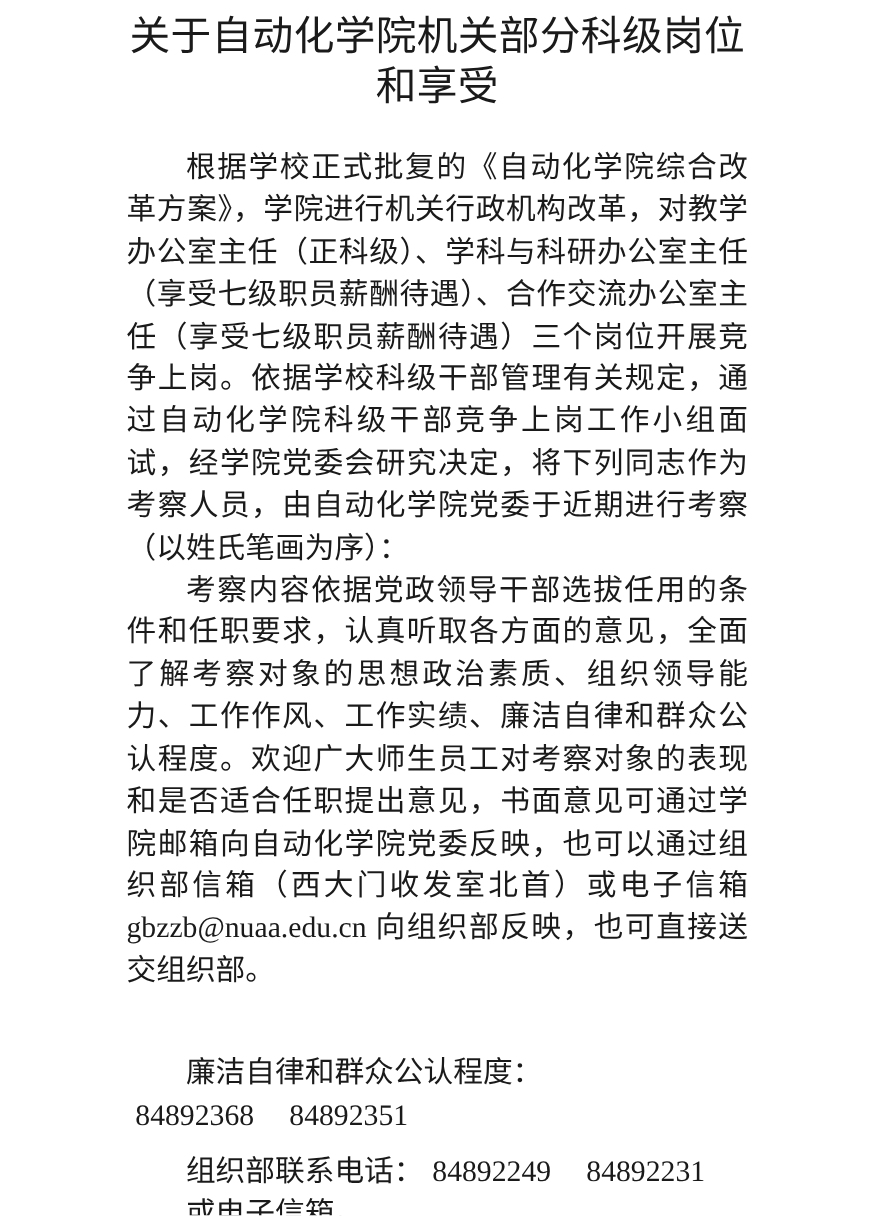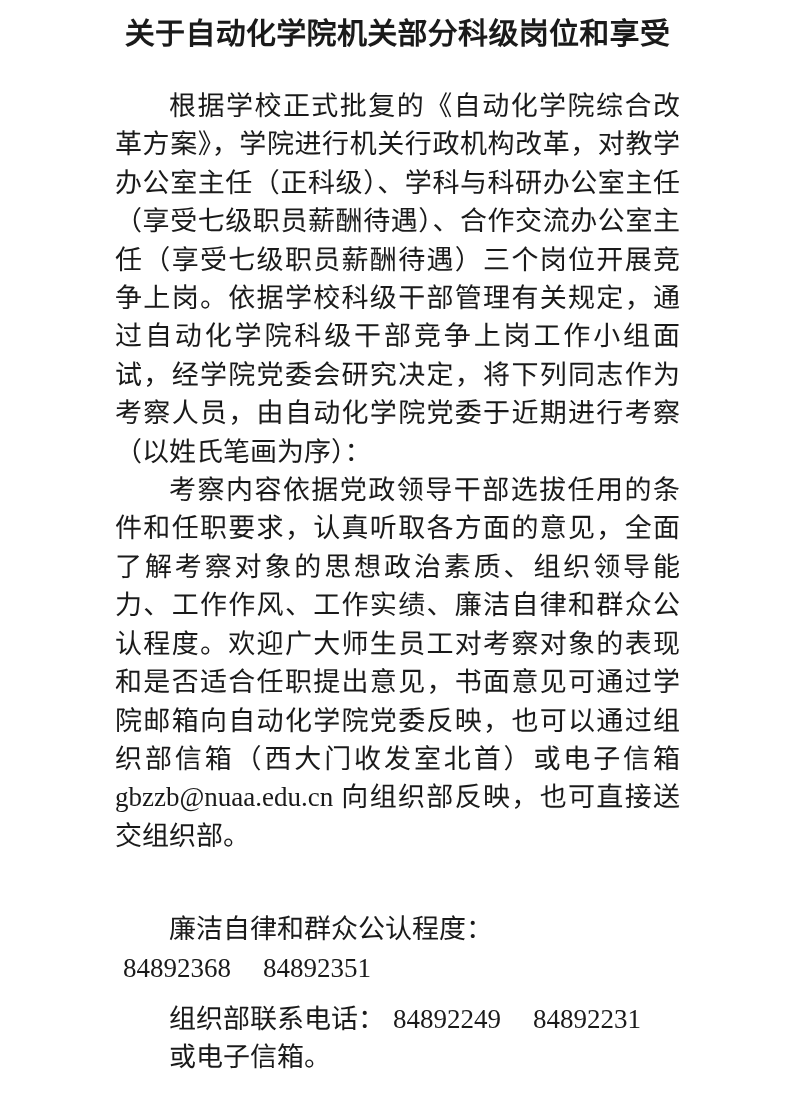--- a/index.html
+++ b/index.html
@@ -13,22 +13,22 @@
     width: 793px;
     height: 1105px;
     background: #ffffff;
     padding: 11px 113px 0 115px;
     font-family: "Liberation Serif", "DejaVu Serif", serif;
     color: #1a1a1a;
     overflow: hidden;
   }
   .title {
     text-align: center;
-    font-size: 30px;
-    font-weight: bold;
+    font-size: 37px;
+    font-weight: normal;
     line-height: 46px;
     letter-spacing: 0.3px;
   }
   .doc-body {
     margin-top: 30px;
     font-size: 27px;
     line-height: 38.4px;
   }
   .para {
     margin: 0;

